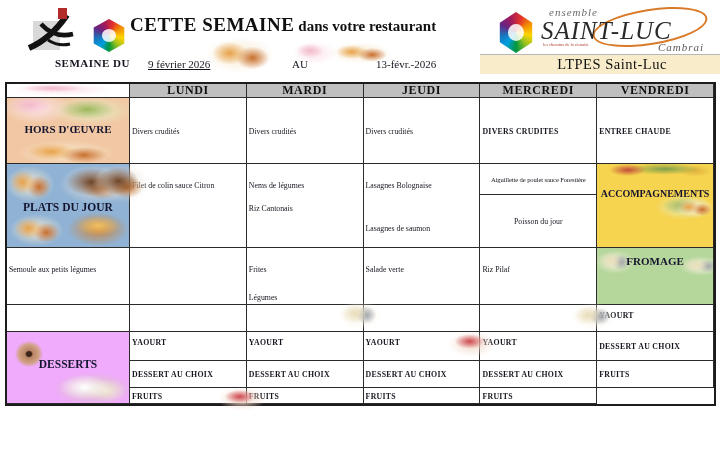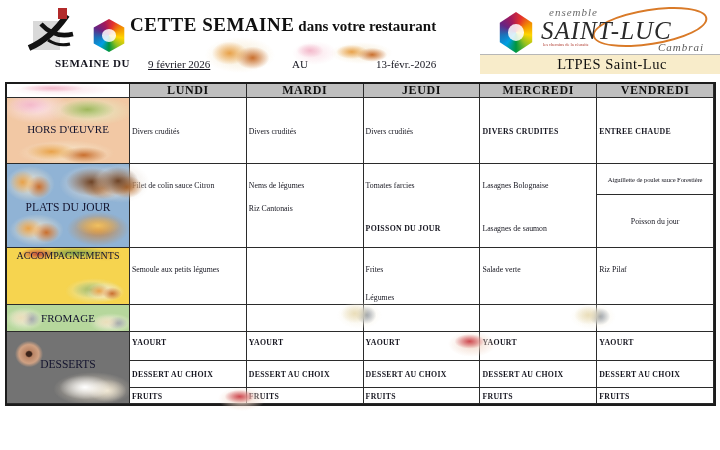--- a/index.html
+++ b/index.html
@@ -36,27 +36,27 @@
   
   .menu-table{left:5px;top:82px;width:707px;height:320px;border:2px solid #1c1c1c;background:#fff;
               display:grid;grid-template-columns:123px repeat(5,1fr);
               grid-template-rows:14px 66px 84px 57px 27px 29px 27px 16px;}
   .cell{position:relative;border-right:1.5px solid #2b2b2b;border-bottom:1.5px solid #2b2b2b;
         font-size:7.8px;color:#15151f;overflow:hidden;}
   .dayhead{background:#bfbfbf;display:flex;align-items:center;justify-content:center;
            font-weight:bold;font-size:12px;letter-spacing:0.6px;color:#101010;}
   .corner{background:#fff;}
   .rowlabel{overflow:hidden;}
-  .rowlabel .lbl{position:absolute;left:0;width:100%;text-align:center;font-weight:normal;
+  .rowlabel .lbl{position:absolute;left:0;width:100%;text-align:center;font-weight:bold;
                  color:#14142e;z-index:3;}
   .bg-hors{background:#f2c8a4;}
   .bg-plats{background:#90b3d5;}
   .bg-accomp{background:#f6d44f;}
   .bg-fromage{background:#b6d79c;}
-  .bg-desserts{background:#737373;}
+  .bg-desserts{background:#f0abfc;}
   .span3{grid-row:6/9;}
 
   .ln{position:absolute;left:0;width:100%;text-align:left;padding:0 2px;box-sizing:border-box;}
   .c50{top:50%;transform:translateY(-50%);}
   .t1{top:20%;}  .t2{top:72%;}
   .a1{top:30%;}  .a2{top:80%;}
   .b{font-weight:bold;letter-spacing:0.3px;}
   .splitcell{display:flex;flex-direction:column;}
   .split-top{height:37%;border-bottom:1.5px solid #2b2b2b;display:flex;align-items:center;justify-content:center;
              white-space:nowrap;font-size:6.6px;letter-spacing:-0.1px;}
@@ -168,41 +168,37 @@
       <span class="lbl" style="top:37px;font-size:11.5px;">PLATS DU JOUR</span>
     </div>
     <div class="cell">
         <span class="ln t1">Filet de colin sauce Citron</span>
       </div>
     <div class="cell">
       <span class="ln t1">Nems de légumes</span>
       <span class="ln" style="top:48%">Riz Cantonais</span>
     </div>
     <div class="cell">
-      <span class="ln t1">Tomates farcies</span>
-      <span class="ln t2 b">POISSON DU JOUR</span>
-    </div>
-    <div class="cell">
       <span class="ln t1">Lasagnes Bolognaise</span>
       <span class="ln t2">Lasagnes de saumon</span>
     </div>
     <div class="cell splitcell">
       <div class="split-top">
           <span>Aiguillette de poulet sauce Forestière</span>
         </div>
       <div class="split-bottom">
           <span>Poisson du jour</span>
         </div>
     </div>
 
     <div class="cell rowlabel bg-accomp">
       <div class="ph ph-salad" style="left:0px;top:-4px;width:123px;height:20px;border-radius:30%;"></div>
       <div class="ph ph-green" style="left:58px;top:30px;width:58px;height:26px;"></div>
       <div class="ph ph-warm" style="left:78px;top:34px;width:40px;height:20px;"></div>
-      <span class="lbl" style="top:2px;font-size:10px;">ACCOMPAGNEMENTS</span>
+      <span class="lbl" style="top:24px;font-size:10px;">ACCOMPAGNEMENTS</span>
     </div>
     <div class="cell">
         <span class="ln a1">Semoule aux petits légumes</span>
       </div>
     <div class="cell"></div>
     <div class="cell">
       <span class="ln a1">Frites</span>
       <span class="ln a2">Légumes</span>
     </div>
     <div class="cell">

